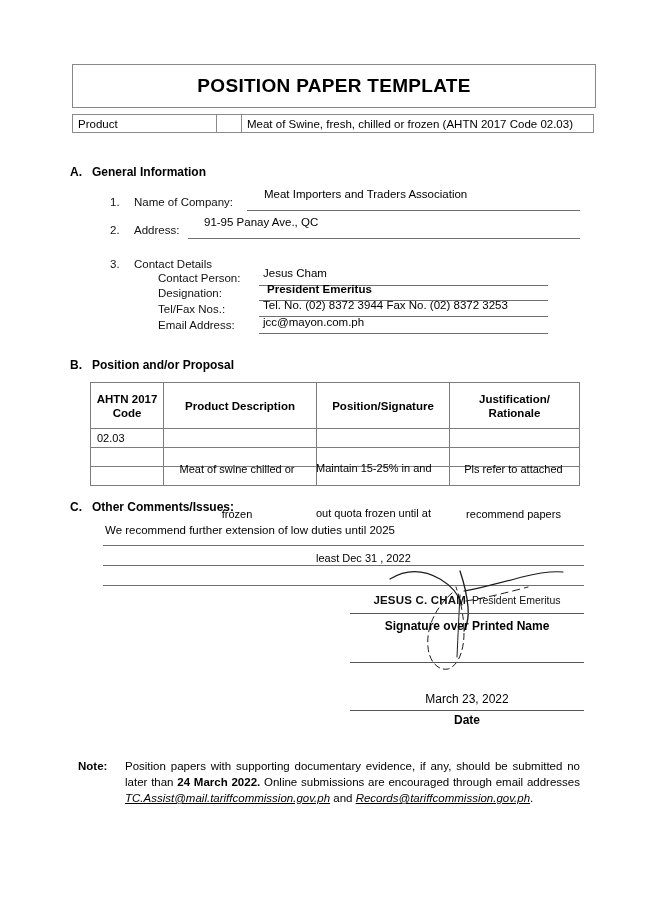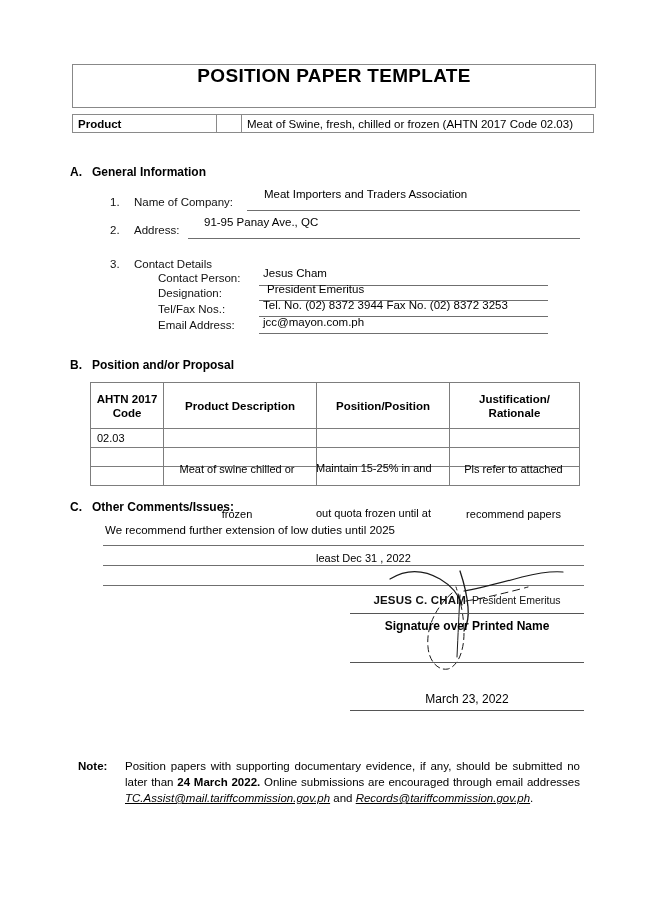--- a/index.html
+++ b/index.html
@@ -24,20 +24,21 @@
   
   .title-box {
     position: absolute;
     left: 72px;
     top: 64px;
     width: 524px;
     height: 44px;
     border: 1px solid #888888;
     box-sizing: border-box;
     display: flex;
+    align-items: center;
     justify-content: center;
   }
   .title-text {
     font-size: 19px;
     font-weight: bold;
     letter-spacing: 0.3px;
     color: #000000;
   }
 
   
@@ -50,21 +51,21 @@
     table-layout: fixed;
   }
   .prod-table td {
     border: 1px solid #8a8a8a;
     height: 17px;
     padding: 0 5px;
     font-size: 11.5px;
     vertical-align: middle;
     color: #000;
   }
-  .prod-label { width: 133px; font-weight: bold; }
+  .prod-label { width: 133px; font-weight: normal; }
   .prod-sep   { width: 14px; }
   .prod-value { font-weight: normal; }
 
   
   .sec {
     position: absolute;
     font-size: 12px;
     font-weight: bold;
     color: #000;
   }
@@ -259,21 +260,21 @@
 
   <div class="num" style="left:110px; top:258px;">3.</div>
   <div class="flabel" style="left:134px; top:258px;">Contact Details</div>
 
   <div class="flabel" style="left:158px; top:272px;">Contact Person:</div>
   <div class="rule" style="left:259px; top:285px; width:289px;"></div>
   <div class="fvalue" style="left:263px; top:267px;">Jesus Cham</div>
 
   <div class="flabel" style="left:158px; top:287px;">Designation:</div>
   <div class="rule" style="left:259px; top:300px; width:289px;"></div>
-  <div class="fvalue" style="left:267px; top:283px;">President Emeritus</div>
+  <div class="fvalue" style="left:267px; top:283px;font-weight:bold;">President Emeritus</div>
 
   <div class="flabel" style="left:158px; top:303px;text-align:center;">Tel/Fax Nos.:</div>
   <div class="rule" style="left:259px; top:316px; width:289px;"></div>
   <div class="fvalue" style="left:263px; top:299px;">Tel. No. (02) 8372 3944 Fax No. (02) 8372 3253</div>
 
   <div class="flabel" style="left:158px; top:319px;">Email Address:</div>
   <div class="rule" style="left:259px; top:333px; width:289px;"></div>
   <div class="fvalue" style="left:263px; top:316px;">jcc@mayon.com.ph</div>
 
   <div class="sec" style="left:70px; top:358px;">
@@ -281,21 +282,21 @@
   </div>
 
   <table class="prop-table">
     <thead>
       <tr>
         <th class="col-code">
           <span>AHTN 2017</span><br>
           <span>Code</span>
         </th>
         <th class="col-desc">Product Description</th>
-        <th class="col-pos">Position/Position</th>
+        <th class="col-pos">Position/Signature</th>
         <th class="col-just">
           <span>Justification/</span><br>
           <span>Rationale</span>
         </th>
       </tr>
     </thead>
     <tbody>
       <tr>
         <td></td>
         <td></td>
@@ -356,19 +357,20 @@
   <div class="sig-name" style="top:594px;">
     <b>JESUS C. CHAM</b><span>, President Emeritus</span>
   </div>
   <div class="sig-rule" style="top:613px;"></div>
   <div class="sig-caption" style="top:619px;">Signature over Printed Name</div>
 
   <div class="sig-rule" style="top:662px;"></div>
 
   <div class="sig-date" style="top:692px;">March 23, 2022</div>
   <div class="sig-rule" style="top:710px;"></div>
+  <div class="sig-caption" style="top:713px;">Date</div>
 
   <div class="note-wrap">
     <span class="note-label">Note:</span>
     <div class="note-body"><span>Position papers with supporting documentary evidence, if any, should be submitted no later than </span><b>24 March 2022.</b><span> Online submissions are encouraged through email addresses </span><span class="mail">TC.Assist@mail.tariffcommission.gov.ph</span><span> and </span><span class="mail">Records@tariffcommission.gov.ph</span><span>.</span></div>
   </div>
 
 </div>
 
 </body></html>

